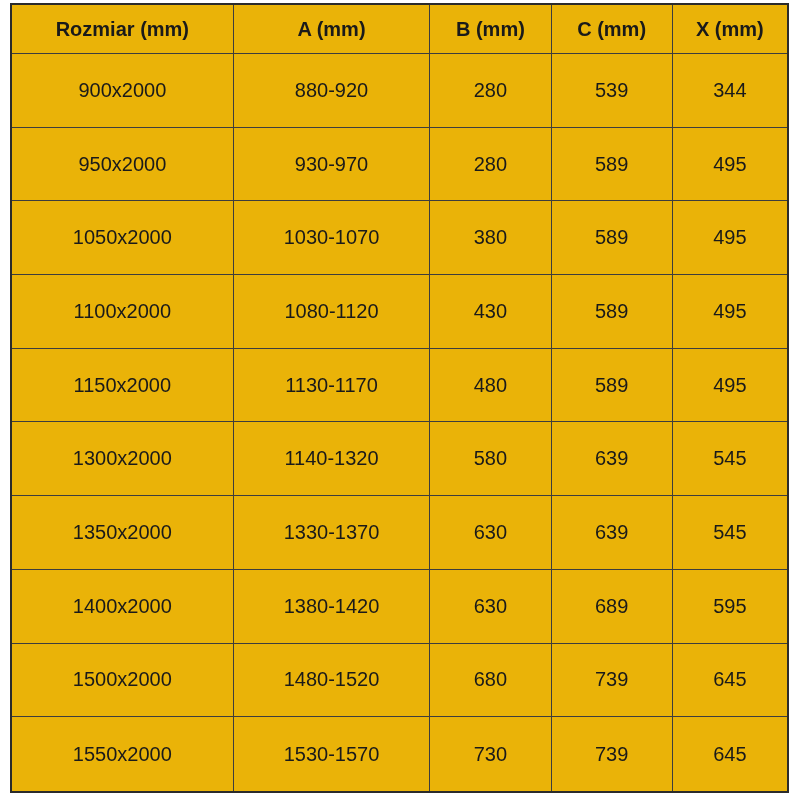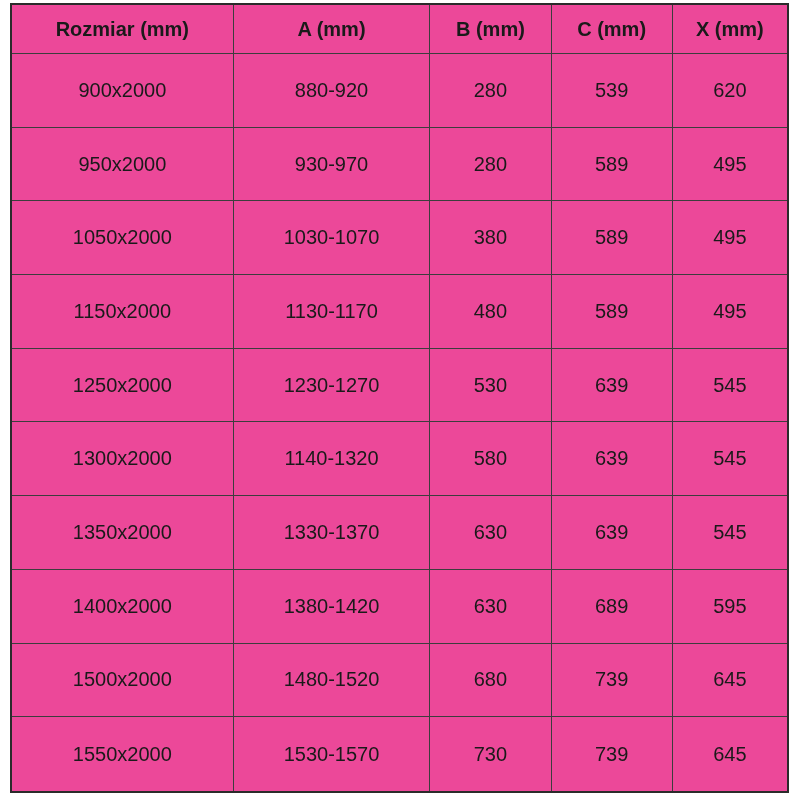--- a/index.html
+++ b/index.html
@@ -15,21 +15,21 @@
     left: 10px;
     top: 3px;
     width: 779px;
     height: 790px;
   }
   table.size-table {
     width: 100%;
     height: 100%;
     border-collapse: collapse;
     table-layout: fixed;
-    background: #ec4899;
+    background: #eab308;
     border: 2px solid #2b2b2b;
   }
   table.size-table th,
   table.size-table td {
     border: 1.5px solid #3d3d3d;
     text-align: center;
     vertical-align: middle;
     color: #1a1a1a;
     font-size: 20px;
     padding: 0;
@@ -69,49 +69,49 @@
         <th>C (mm)</th>
         <th>X (mm)</th>
       </tr>
     </thead>
     <tbody id="table-body">
         <tr>
           <td>900x2000</td>
           <td>880-920</td>
           <td>280</td>
           <td>539</td>
-          <td>620</td>
+          <td>344</td>
         </tr>
         <tr>
           <td>950x2000</td>
           <td>930-970</td>
           <td>280</td>
           <td>589</td>
           <td>495</td>
         </tr>
         <tr>
           <td>1050x2000</td>
           <td>1030-1070</td>
           <td>380</td>
           <td>589</td>
           <td>495</td>
         </tr>
         <tr>
+          <td>1100x2000</td>
+          <td>1080-1120</td>
+          <td>430</td>
+          <td>589</td>
+          <td>495</td>
+        </tr>
+        <tr>
           <td>1150x2000</td>
           <td>1130-1170</td>
           <td>480</td>
           <td>589</td>
           <td>495</td>
-        </tr>
-        <tr>
-          <td>1250x2000</td>
-          <td>1230-1270</td>
-          <td>530</td>
-          <td>639</td>
-          <td>545</td>
         </tr>
         <tr>
           <td>1300x2000</td>
           <td>1140-1320</td>
           <td>580</td>
           <td>639</td>
           <td>545</td>
         </tr>
         <tr>
           <td>1350x2000</td>

